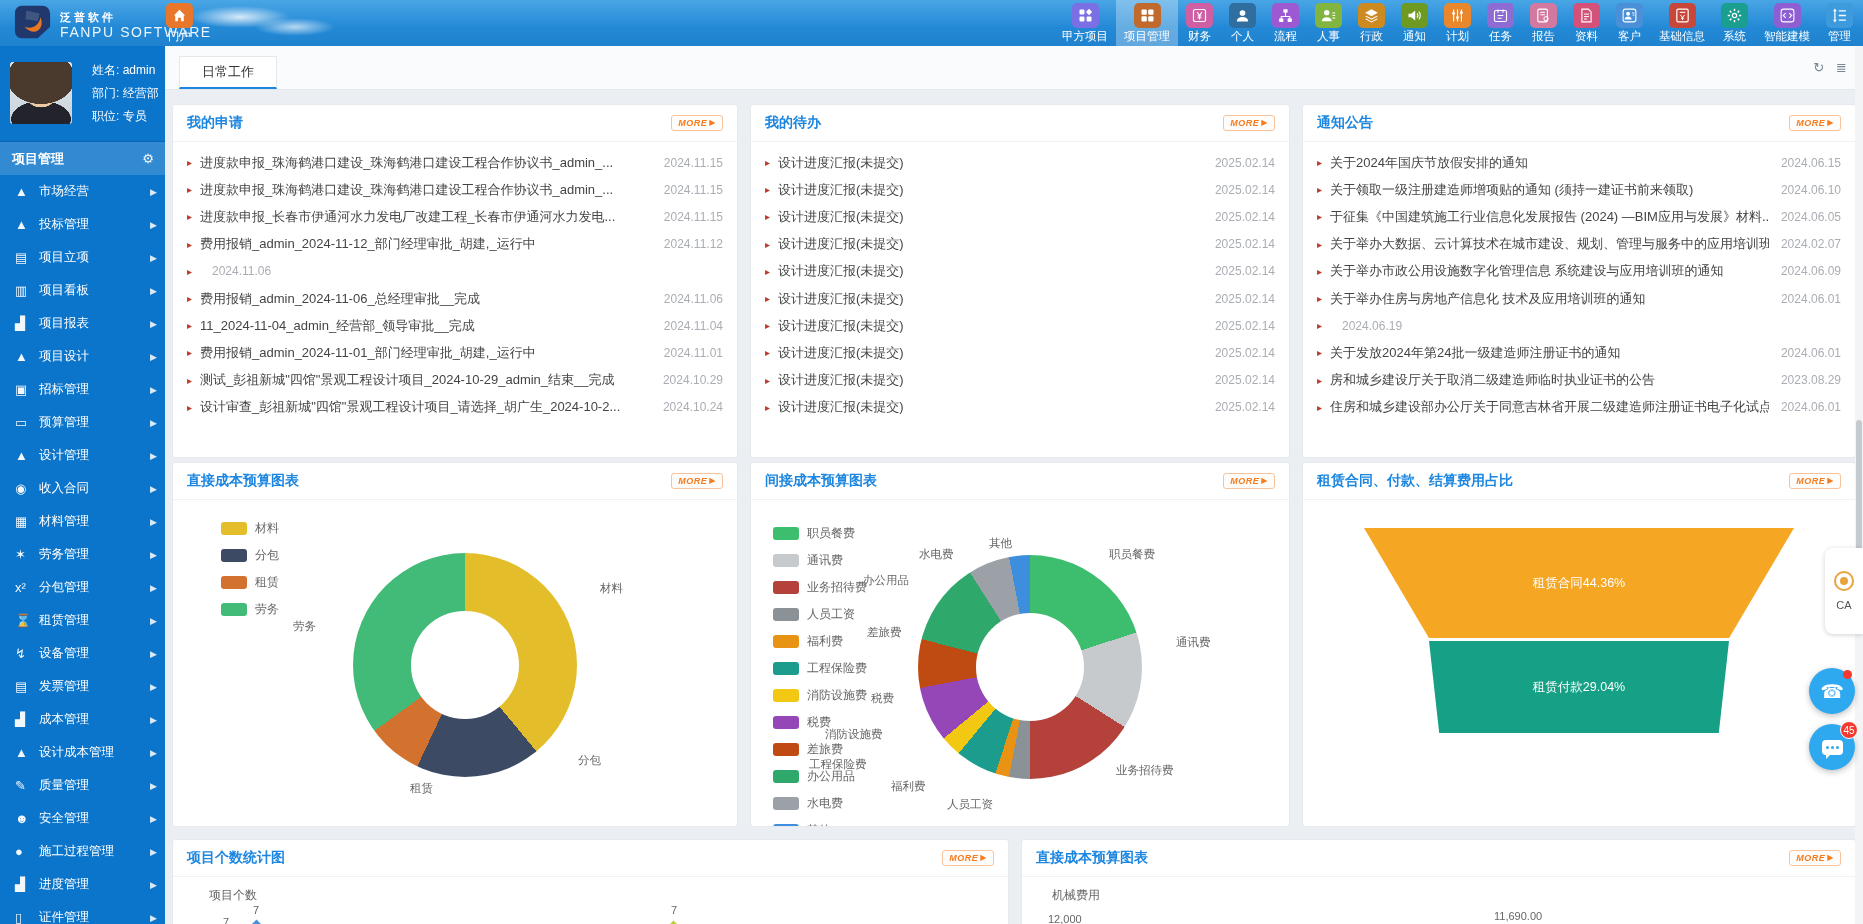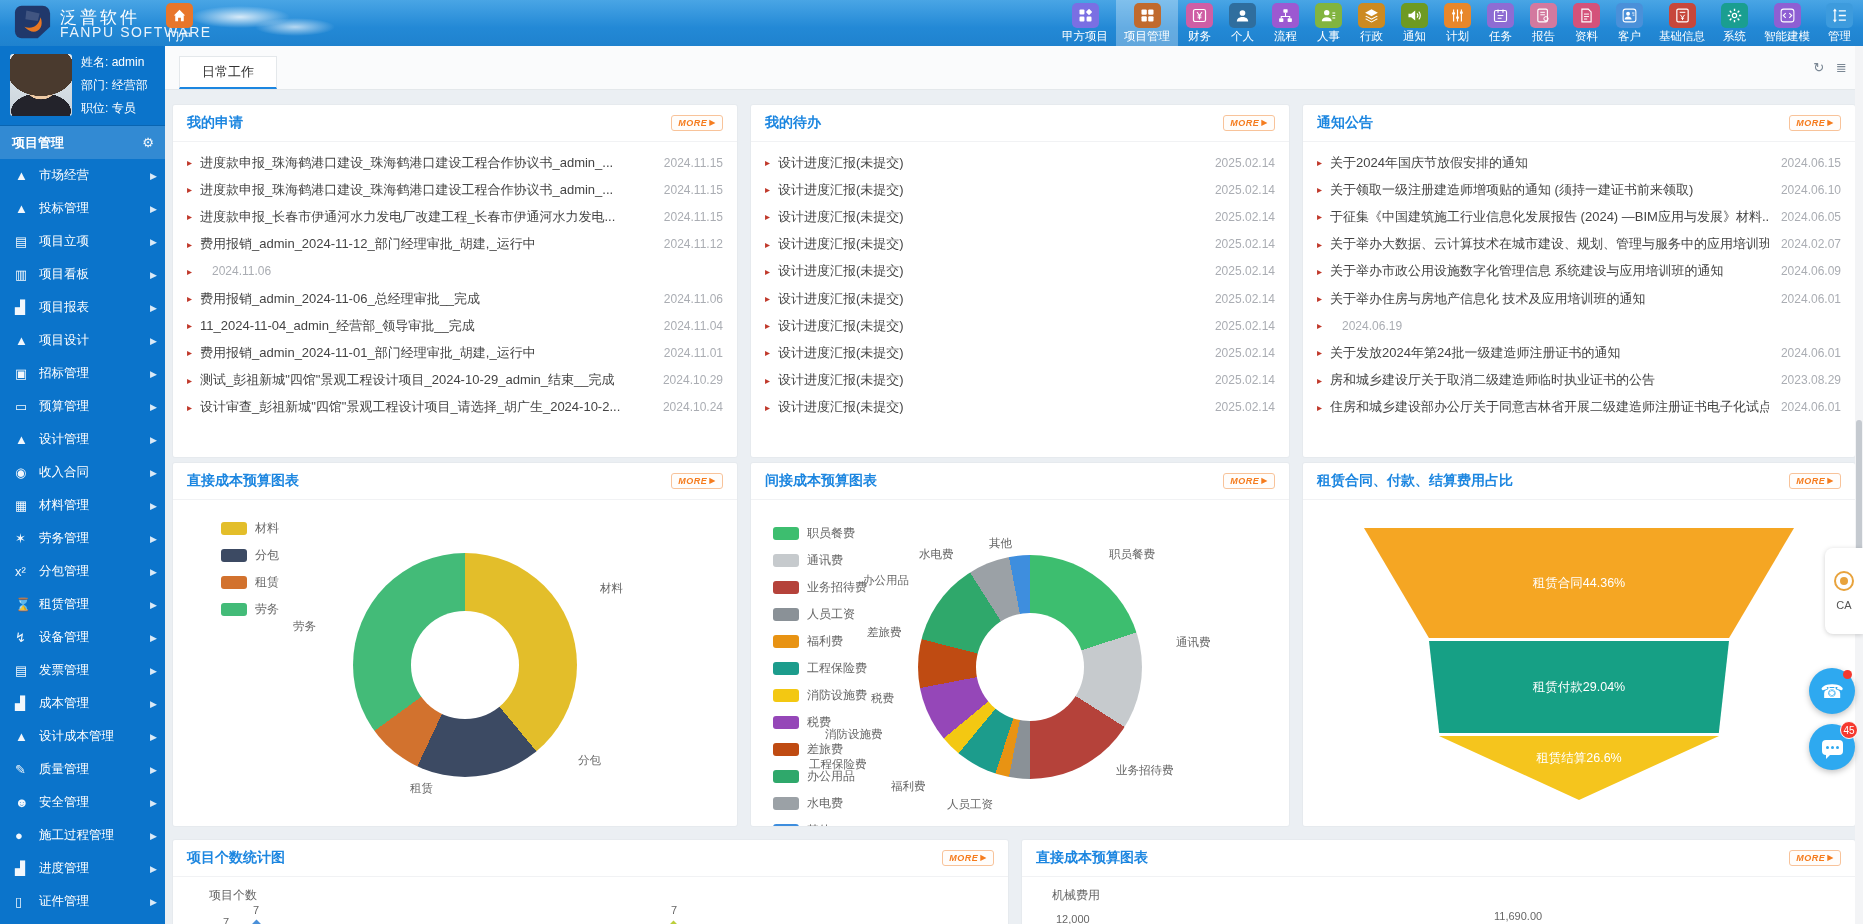--- a/index.html
+++ b/index.html
@@ -4,32 +4,32 @@
 <style>
   html,body{margin:0;padding:0;width:1863px;height:924px;overflow:hidden;
     font-family:"Liberation Sans","DejaVu Sans",sans-serif;background:#EBEFF3;position:relative}
   *{box-sizing:border-box}
 
   
   .header{position:absolute;left:0;top:0;width:1863px;height:46px;
     background:linear-gradient(180deg,#49A5E5 0%,#2389D6 60%,#1F82CE 100%);z-index:30}
   .cloud{position:absolute;border-radius:50%;background:radial-gradient(closest-side,rgba(255,255,255,.95),rgba(255,255,255,0));pointer-events:none}
   .logo{position:absolute;left:14px;top:4px;display:flex;align-items:center;gap:8px}
-  .logo-text .t1{color:#fff;font-size:17px;font-weight:normal;letter-spacing:3px;line-height:19px}
+  .logo-text .t1{color:#fff;font-size:11px;font-weight:bold;letter-spacing:3px;line-height:19px}
   .logo-text .t2{color:#EAF4FC;font-size:14px;letter-spacing:1.6px;line-height:10px}
   .nav-item{display:flex;flex-direction:column;align-items:center;padding:3px 8px 2px;cursor:pointer;height:46px}
   .nav-item.active{background:rgba(255,255,255,.3)}
   .nav-item .nicon{width:27px;height:27px;border-radius:5px;display:flex;align-items:center;justify-content:center}
   .nav-item .nlabel{color:#fff;font-size:11.5px;margin-top:1px;white-space:nowrap}
   .portal{position:absolute;left:158px;top:0}
   .navbar{position:absolute;right:2px;top:0;display:flex}
 
   
   .sidebar{position:absolute;left:0;top:46px;width:165px;height:878px;background:#0B74CB;z-index:20}
-  .profile{padding:8px 10px;display:flex;gap:9px;border-bottom:1px solid rgba(0,0,0,.12)}
+  .profile{padding:16px 10px;display:flex;gap:20px;border-bottom:1px solid rgba(0,0,0,.12)}
   .avatar{width:62px;height:62px;border-radius:3px;flex:none;
     background:
       radial-gradient(ellipse 34px 26px at 50% 26%,#4A3A2E 0 99%,transparent 100%),
       radial-gradient(circle 17px at 50% 46%,#EDC9A4 0 99%,transparent 100%),
       radial-gradient(ellipse 30px 18px at 50% 92%,#23232B 0 99%,transparent 100%),
       linear-gradient(#E3E9ED,#C9D3DB)}
   .ptexts{display:flex;flex-direction:column;justify-content:center;gap:6px}
   .ptexts span{color:#fff;font-size:12px;white-space:nowrap}
   .side-section{height:33px;display:flex;align-items:center;background:rgba(255,255,255,.16);
     color:#fff;font-size:13px;font-weight:bold;padding:0 12px;position:relative;cursor:pointer}
@@ -847,23 +847,20 @@
           <b class="arr">▶</b>
         </span>
     </div>
     <div class="funnel">
         <div class="fstage fs0" style="background: rgb(245, 166, 35);">
           <span>租赁合同44.36%</span>
         </div>
         <div class="fstage fs1" style="background: rgb(22, 160, 133);">
           <span>租赁付款29.04%</span>
         </div>
-        <div class="fstage fs2" style="background: rgb(245, 197, 29);">
-          <span>租赁结算26.6%</span>
-        </div>
       </div>
   </div>
 </div>
 
 <div class="row row3">
   <div class="panel">
     <div class="panel-head">
       <span class="panel-title">项目个数统计图</span>
       <span class="more-btn">
           <i>MORE</i>
@@ -884,21 +881,21 @@
   <div class="panel">
     <div class="panel-head">
       <span class="panel-title">直接成本预算图表</span>
       <span class="more-btn">
           <i>MORE</i>
           <b class="arr">▶</b>
         </span>
     </div>
     <div class="pbody">
       <span class="mini-label" style="left:30px;top:10px">机械费用</span>
-      <span class="mini-val" style="left:34px;top:36px">12,000</span>
+      <span class="mini-val" style="left:26px;top:36px">12,000</span>
       <span class="mini-val" style="left:472px;top:33px">11,690.00</span>
 
     </div>
   </div>
 </div>
 
 <div class="ca-card">
   <span class="ca-ring">
       <i></i>
     </span>

